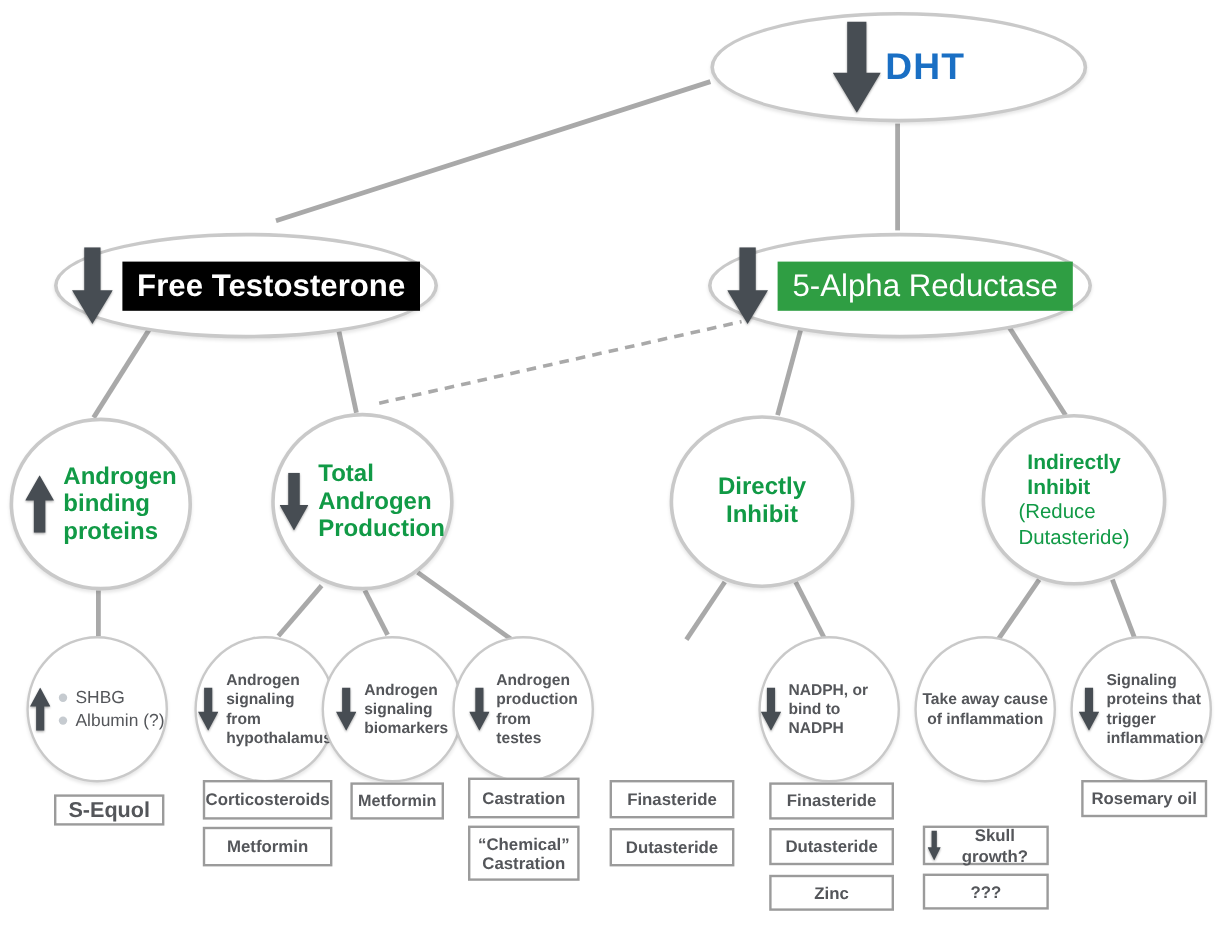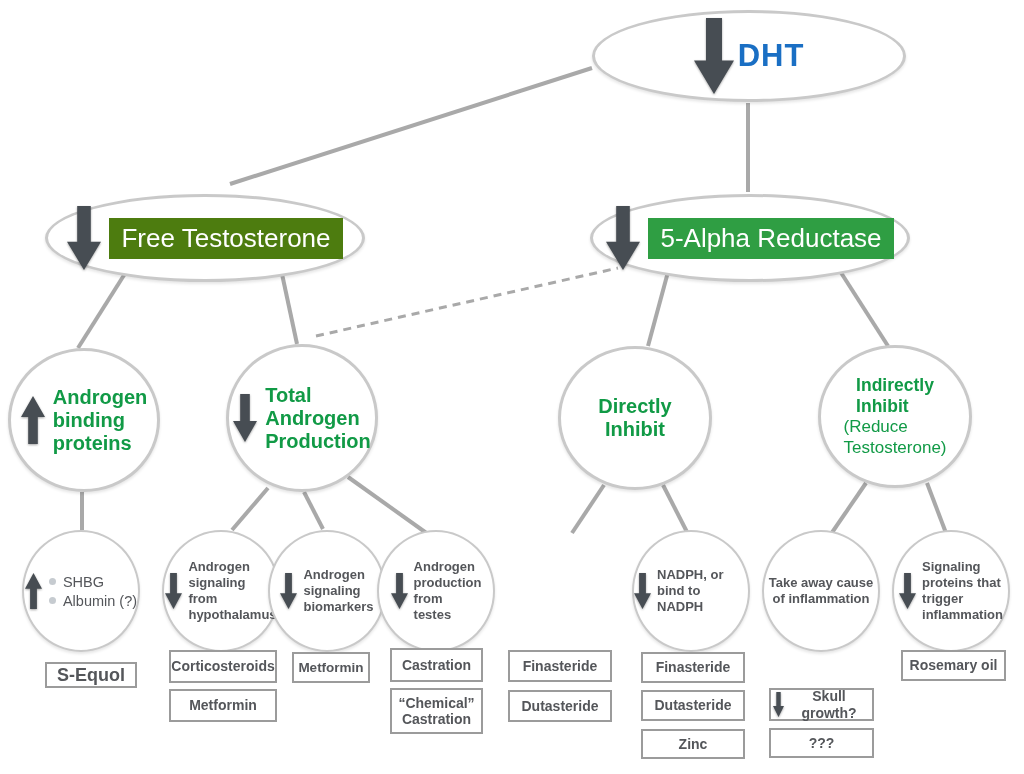--- a/index.html
+++ b/index.html
@@ -26,21 +26,21 @@
   .prelines{white-space:pre-line;}
 
   
   .n-dht{left:592px;top:10px;width:314px;height:92px;gap:4px;}
   .dht-text{color:#1a6fc4;font-size:31px;font-weight:bold;letter-spacing:1px;}
 
   
   .n-freet{left:45px;top:194px;width:320px;height:88px;gap:8px;}
   .n-5ar{left:590px;top:194px;width:320px;height:88px;gap:8px;}
   .chip{color:#ffffff;font-size:26px;padding:5px 12px;white-space:nowrap;}
-  .chip-blue{background:#4d7c0f;}
+  .chip-blue{background:#000000;font-weight:bold;}
   .chip-green{background:#2f9e43;}
 
   
   .green-label{color:#119a46;font-weight:bold;font-size:20px;line-height:1.15;}
   .n-abp{left:8px;top:348px;width:152px;height:144px;gap:8px;}
   .n-tap{left:226px;top:344px;width:152px;height:148px;gap:8px;}
   .n-di{left:558px;top:346px;width:154px;height:144px;text-align:center;}
   .n-ii{left:818px;top:345px;width:154px;height:143px;flex-direction:column;}
   .ii-main{color:#119a46;font-weight:bold;font-size:17.5px;line-height:1.2;}
   .ii-sub{color:#119a46;font-weight:normal;font-size:17px;line-height:1.2;}
@@ -148,21 +148,21 @@
 
   <div class="node n-di">
     <span class="green-label prelines">Directly
 Inhibit</span>
   </div>
 
   <div class="node n-ii">
     <span class="ii-main prelines">Indirectly
 Inhibit</span>
     <span class="ii-sub prelines">(Reduce
-Testosterone)</span>
+Dutasteride)</span>
   </div>
 
   <div class="node sm n-shbg">
     <svg class="arrow a-sm" viewBox="0 0 30 50" preserveAspectRatio="none">
         <polygon points="15,0 30,22 21,22 21,50 9,50 9,22 0,22"></polygon>
       </svg>
     <div class="shbg-list">
       <div class="shbg-row">
         <span class="bullet"></span>
         <span class="shbg-text">SHBG</span>

